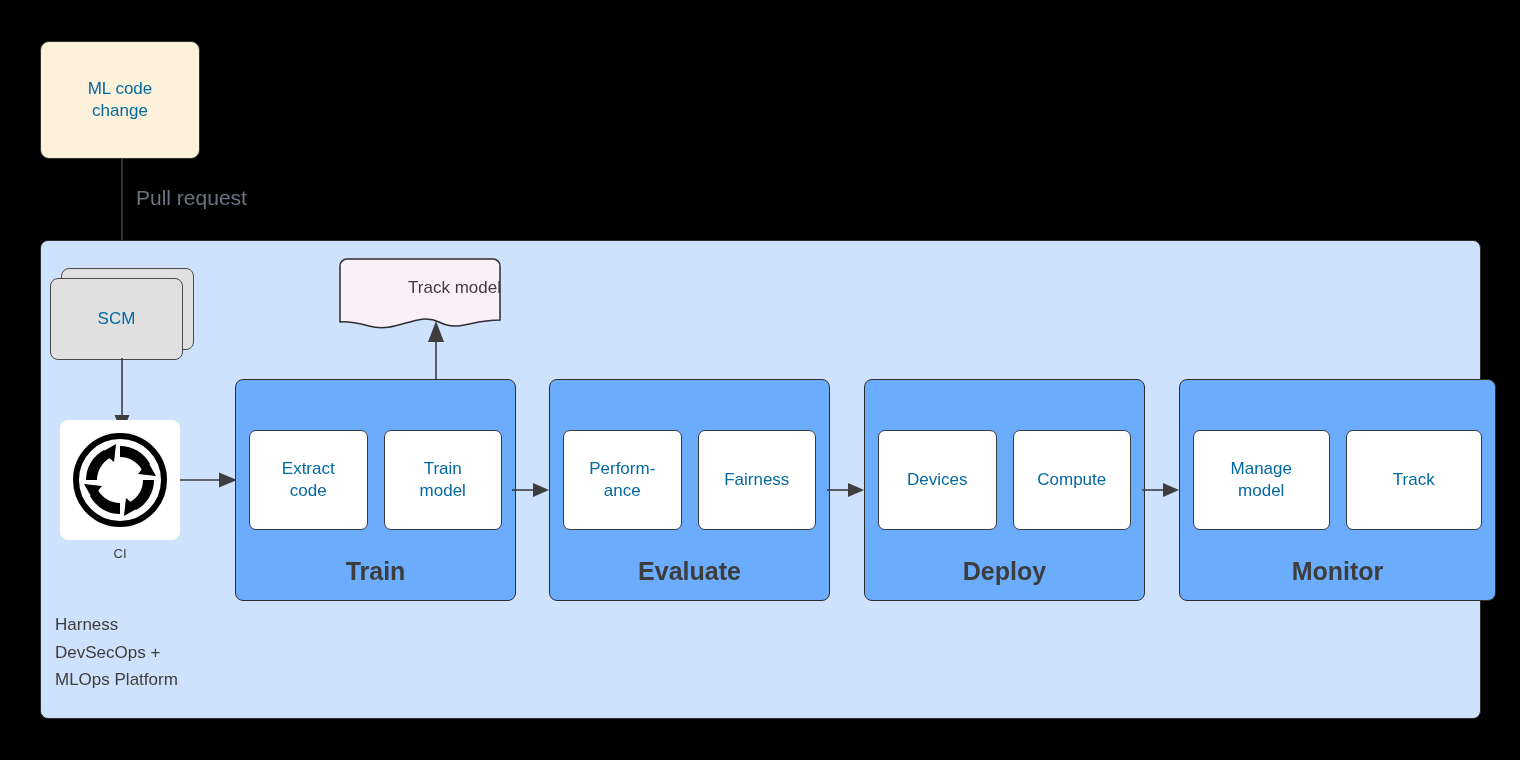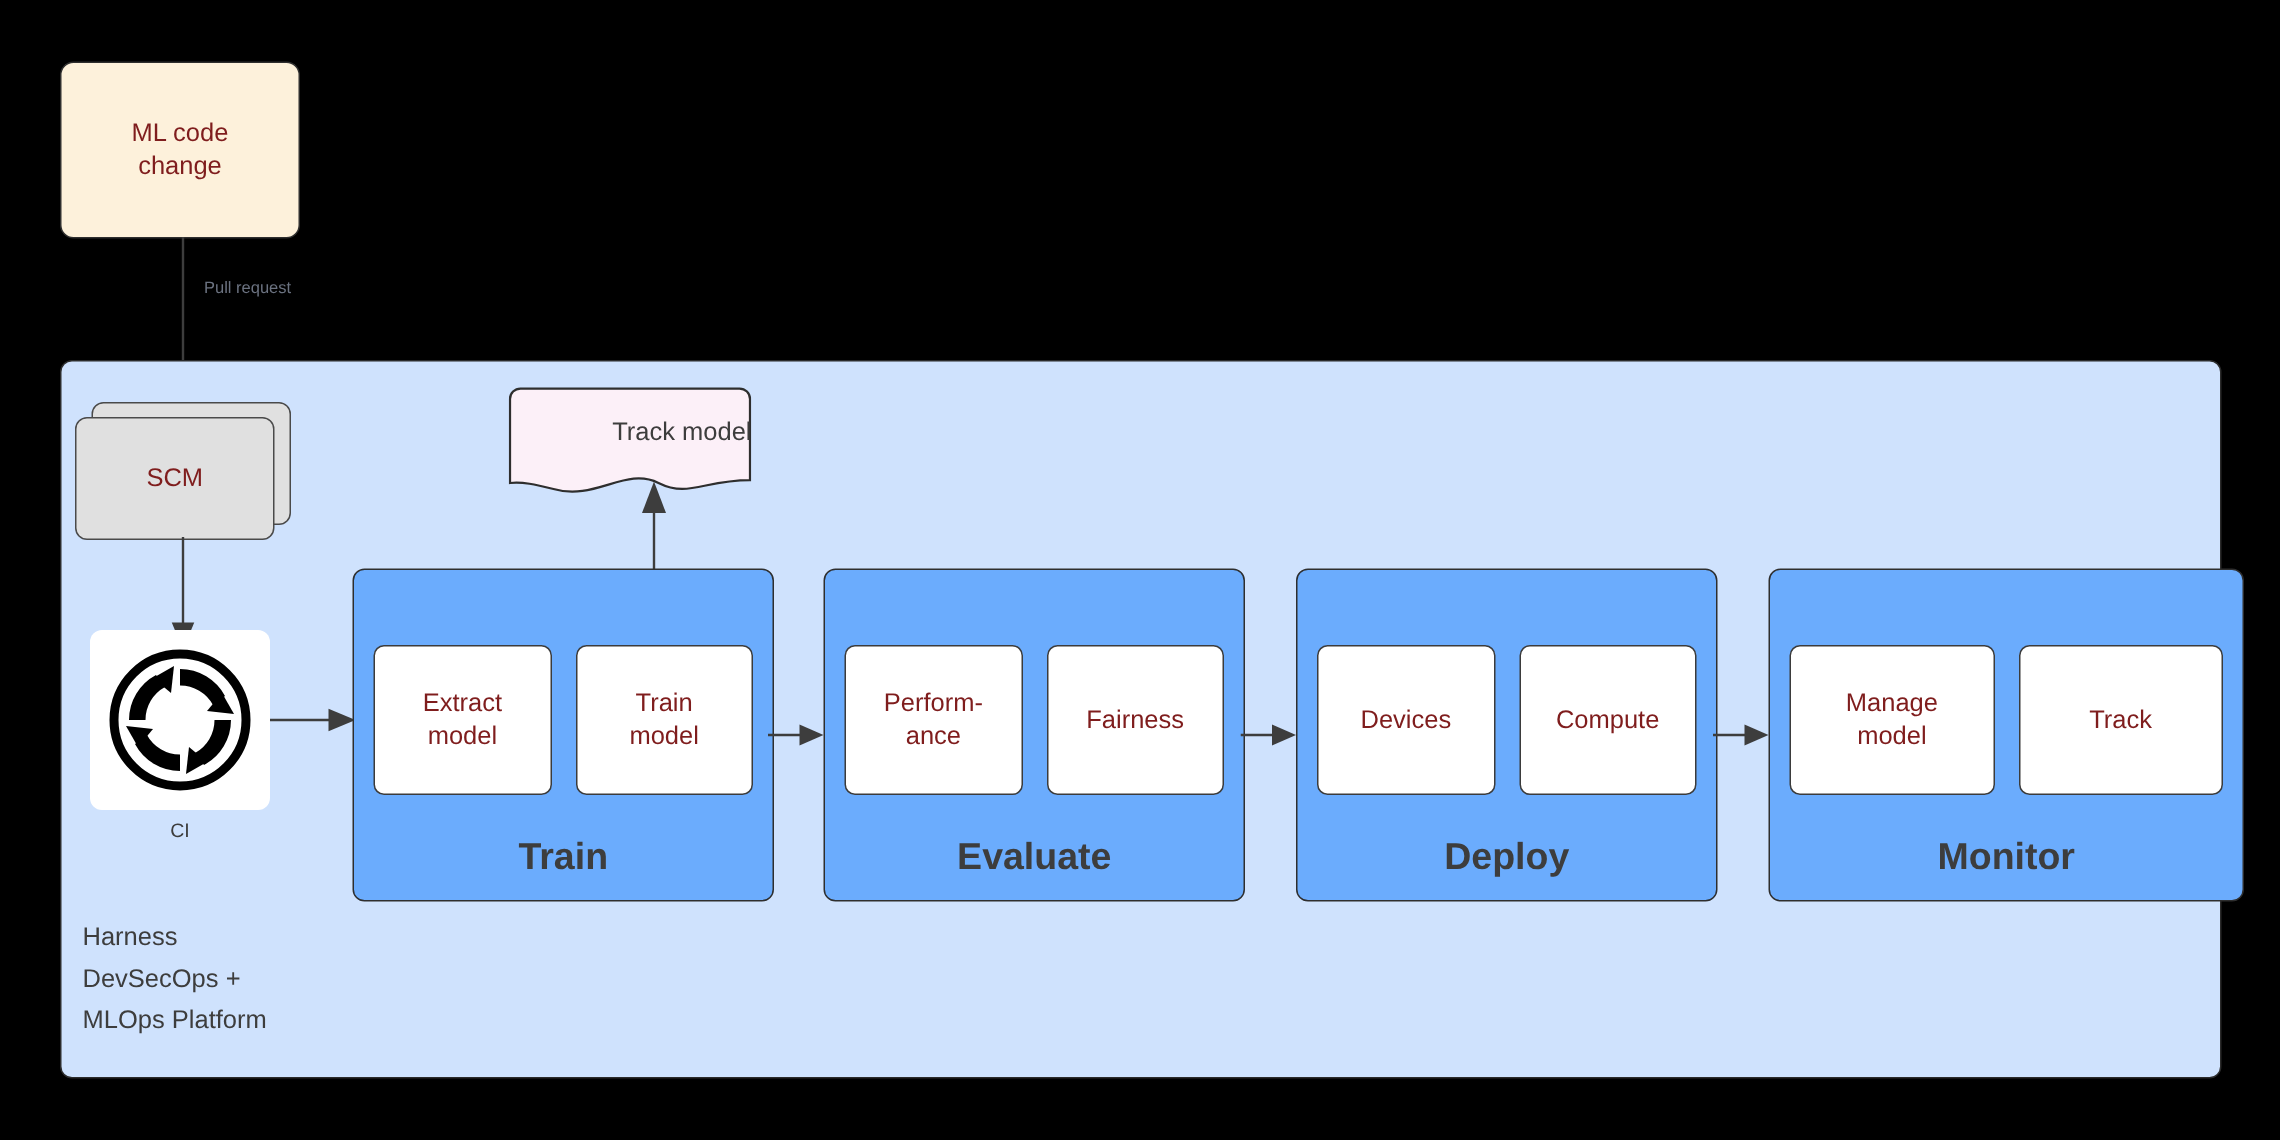--- a/index.html
+++ b/index.html
@@ -15,21 +15,21 @@
   }
   #stage {
     position: relative;
     width: 1520px;
     height: 760px;
     background: #000000;
   }
 
   
   .nodetext {
-    color: #7f1d1d;
+    color: #0369a1;
     font-size: 17px;
     line-height: 1.32;
     text-align: center;
     white-space: pre-line;
   }
 
   
   #ml-code-change {
     position: absolute;
     left: 40px;
@@ -51,21 +51,21 @@
     left: 104px;
     top: 158px;
     width: 36px;
     height: 120px;
   }
   #pr-label {
     position: absolute;
     left: 136px;
     top: 186px;
     color: #6b7280;
-    font-size: 11px;
+    font-size: 21px;
     white-space: nowrap;
   }
 
   
   #platform {
     position: absolute;
     left: 40px;
     top: 240px;
     width: 1441px;
     height: 479px;
@@ -310,21 +310,21 @@
 
   <svg id="train-track-connector" viewBox="0 0 28 62">
     <line x1="14" y1="62" x2="14" y2="18" stroke="#3d3d3d" stroke-width="1.6"></line>
     <polygon points="14,1 6,22 22,22" fill="#3d3d3d"></polygon>
   </svg>
 
   <div class="stage" id="stage-train">
     <div class="stage-subs">
       <div class="sub-box">
         <div class="nodetext">Extract
-model</div>
+code</div>
       </div>
       <div class="sub-box">
         <div class="nodetext">Train
 model</div>
       </div>
     </div>
     <div class="stage-title">Train</div>
   </div>
 
   <svg class="stage-arrow" id="arrow-train-evaluate" viewBox="0 0 38 28">

